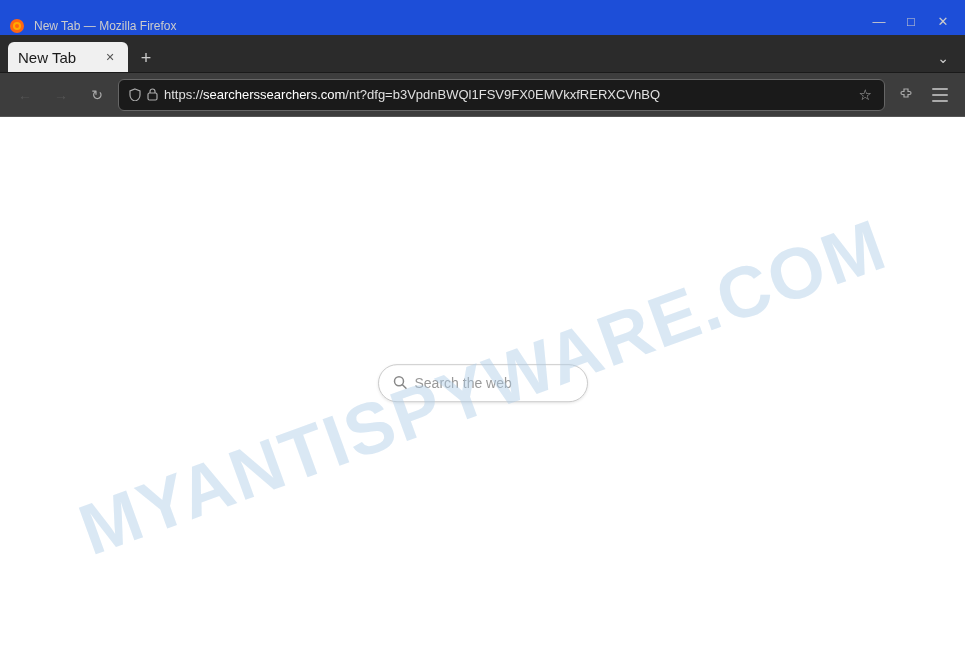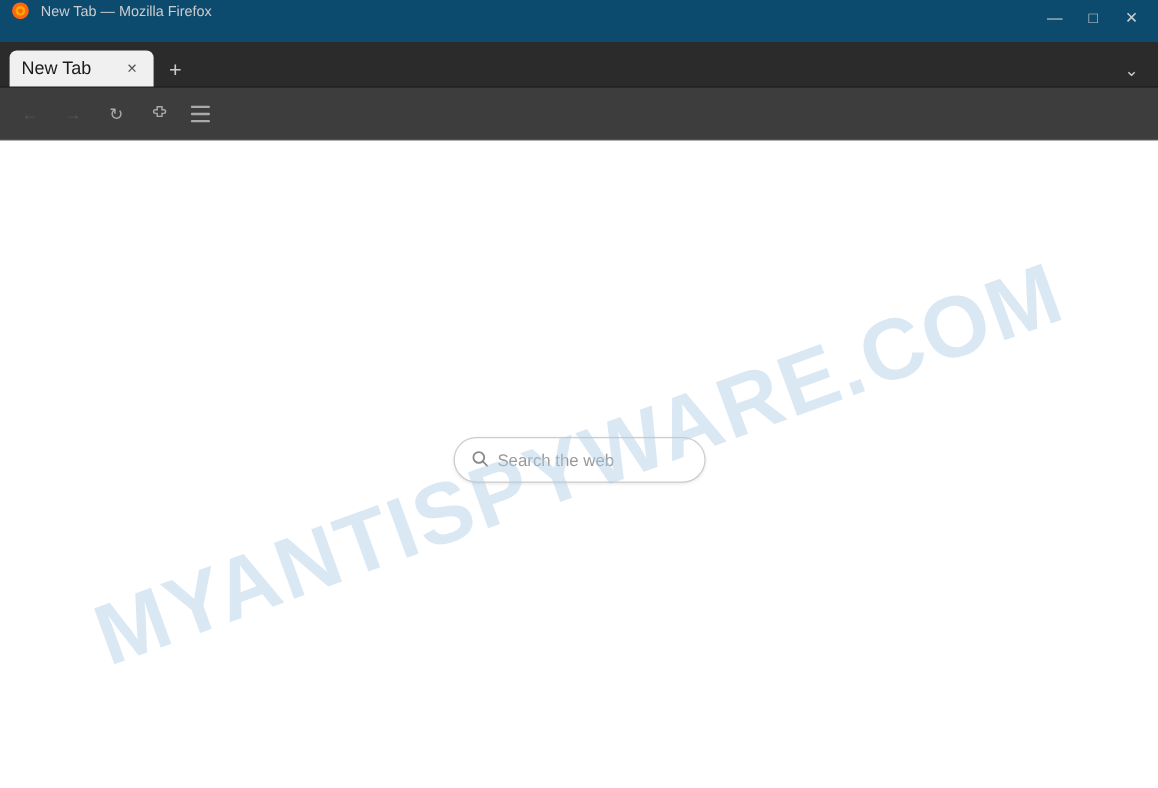--- a/index.html
+++ b/index.html
@@ -13,23 +13,23 @@
       height: 657px;
       background: #1a1a1a;
       font-family: -apple-system, BlinkMacSystemFont, 'Segoe UI', sans-serif;
       overflow: hidden;
       position: relative;
     }
 
     
     .title-bar {
       height: 35px;
-      background: #0c4a6e;
-      display: flex;
-      align-items: flex-start;
+      background: #1d4ed8;
+      display: flex;
+      align-items: flex-end;
       justify-content: space-between;
       padding: 0 8px;
       user-select: none;
     }
 
     .title-bar-left {
       display: flex;
       align-items: center;
       gap: 8px;
     }
@@ -336,20 +336,37 @@
   <div class="tab-bar-right">
     <div class="tab-list-btn">⌄</div>
   </div>
 </div>
 
 <div class="nav-bar">
   <div class="nav-btn disabled">←</div>
   <div class="nav-btn disabled">→</div>
   <div class="nav-btn">↻</div>
 
+  <div class="url-bar-container">
+    <span class="url-icon">
+      <svg width="12" height="13" viewBox="0 0 12 13" fill="none">
+        <path d="M6 1L11 3V7C11 9.8 8.8 12.4 6 13C3.2 12.4 1 9.8 1 7V3L6 1Z" stroke="#aaa" stroke-width="1.2" fill="none"></path>
+      </svg>
+    </span>
+    <span class="url-icon">
+      <svg width="11" height="13" viewBox="0 0 11 13" fill="none">
+        <rect x="1" y="5" width="9" height="7" rx="1.5" stroke="#aaa" stroke-width="1.2" fill="none"></rect>
+        <path d="M3 5V3.5C3 2.1 4.1 1 5.5 1C6.9 1 8 2.1 8 3.5V5" stroke="#aaa" stroke-width="1.2" fill="none"></path>
+      </svg>
+    </span>
+    <span class="url-text">
+      https://<span class="highlight">searcherssearchers.com</span>/nt?dfg=b3VpdnBWQl1FSV9FX0EMVkxfRERXCVhBQ
+    </span>
+    <span class="star-btn">☆</span>
+  </div>
 
   <div class="nav-right-icons">
     <div class="nav-icon-btn">
       <svg width="16" height="16" viewBox="0 0 16 16" fill="none">
         <path d="M6 2h4v2.5h1.5a1.5 1.5 0 010 3H10V10H6V7.5H4.5a1.5 1.5 0 010-3H6V2z" stroke="#aaa" stroke-width="1.2" fill="none"></path>
       </svg>
     </div>
     <div class="nav-icon-btn">
       <svg width="16" height="14" viewBox="0 0 16 14" fill="#aaa">
         <rect y="0" width="16" height="2" rx="1"></rect>

